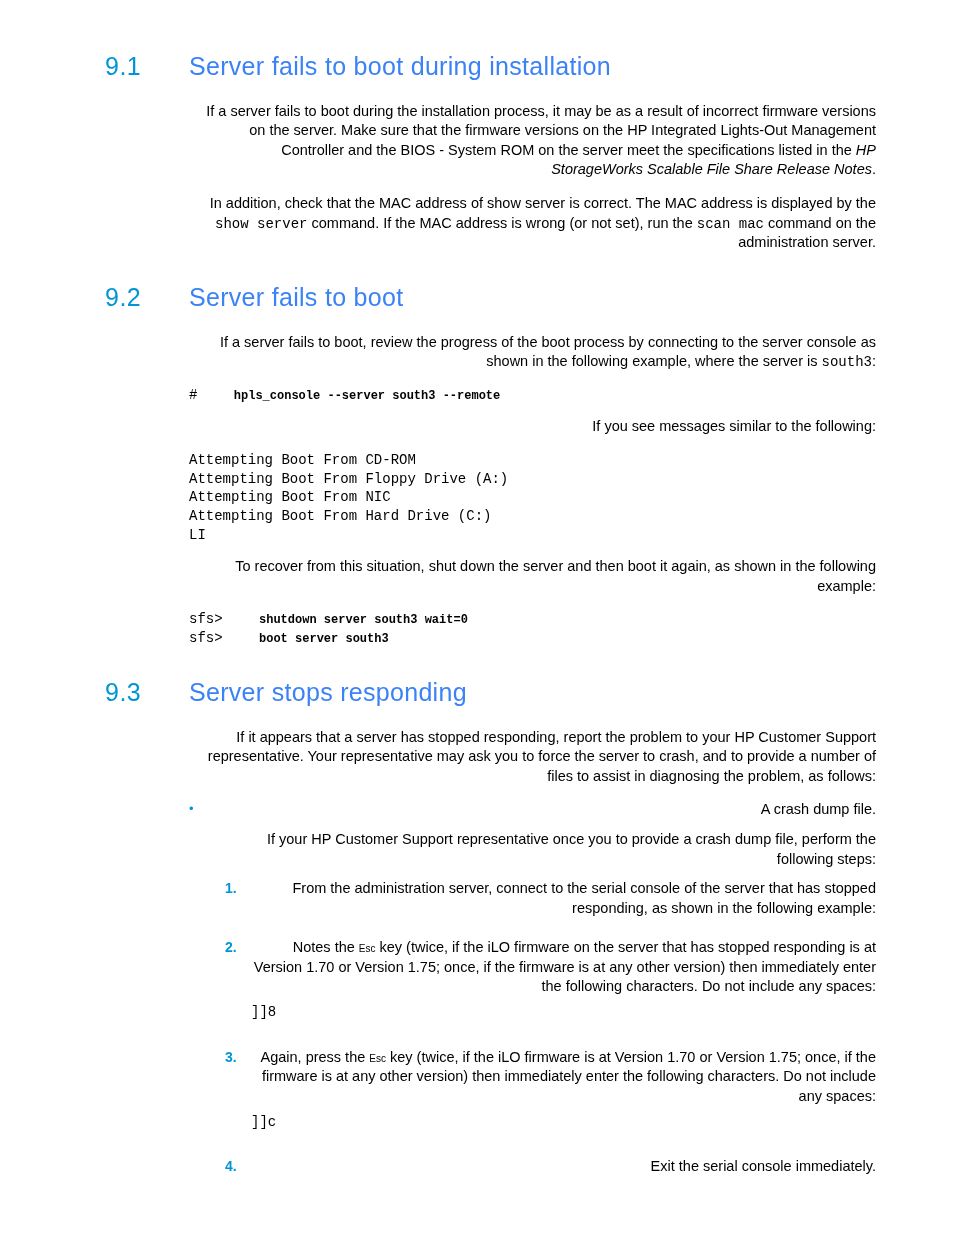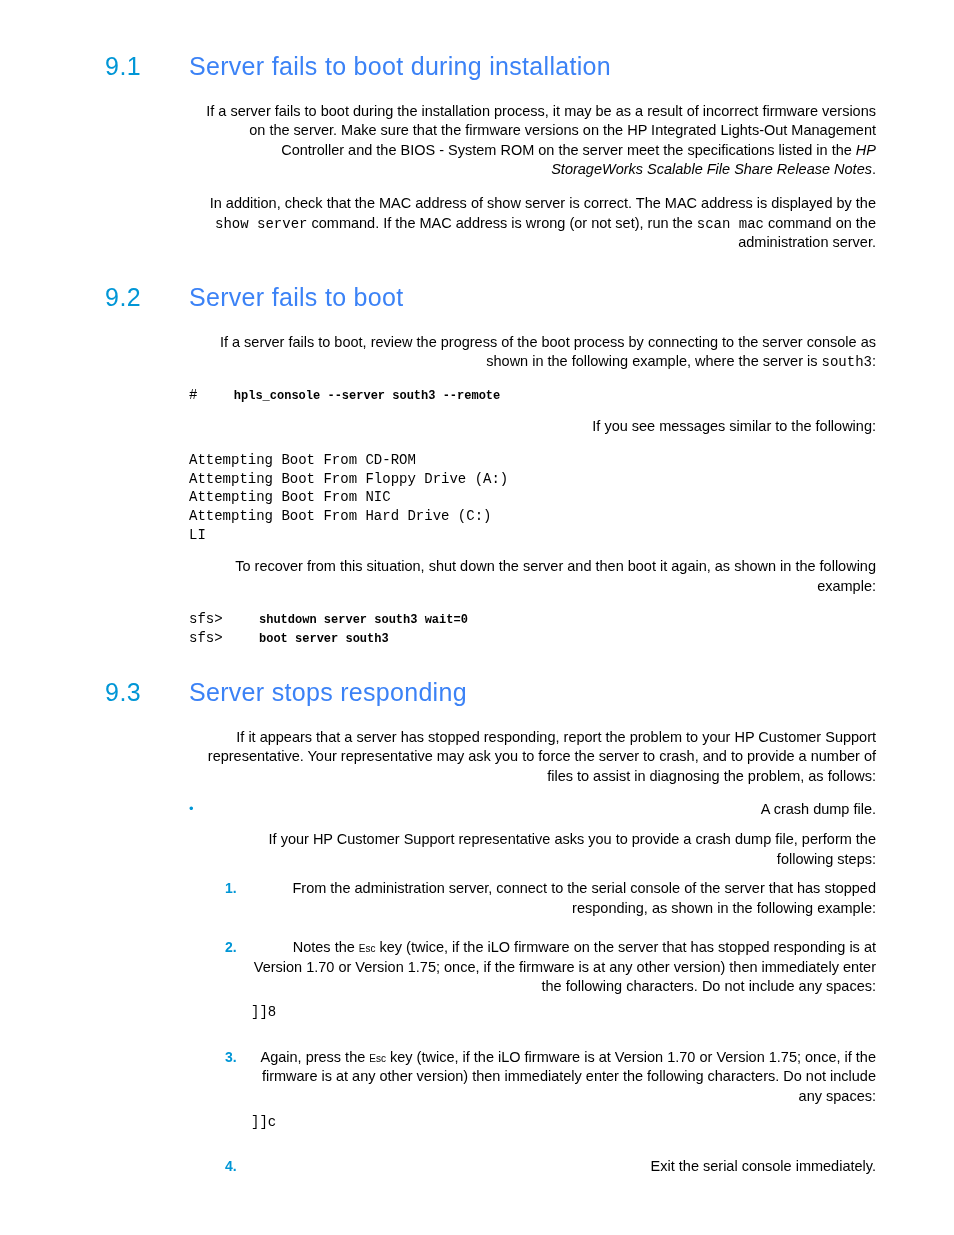--- a/index.html
+++ b/index.html
@@ -154,21 +154,21 @@
     <div class="sec-title">Server stops responding</div>
   </div>
   <div class="body-indent">
     <p>If it appears that a server has stopped responding, report the problem to your HP Customer Support representative. Your representative may ask you to force the server to crash, and to provide a number of files to assist in diagnosing the problem, as follows:</p>
 
     <div class="bullet-list">
       <div class="bullet-item">
         <div class="marker">•</div>
         <div class="content">
           <p class="inner-p">A crash dump file.</p>
-          <p class="inner-p">If your HP Customer Support representative asks you to provide a crash dump file, perform the following steps:</p>
+          <p class="inner-p">If your HP Customer Support representative once you to provide a crash dump file, perform the following steps:</p>
 
           <div class="num-list" style="margin-left:0;">
             <div class="num-item">
               <div class="marker">1.</div>
               <div class="content">
                 <p>From the administration server, connect to the serial console of the server that has stopped responding, as shown in the following example:</p>
               </div>
             </div>
             <div class="num-item">
               <div class="marker">2.</div>

